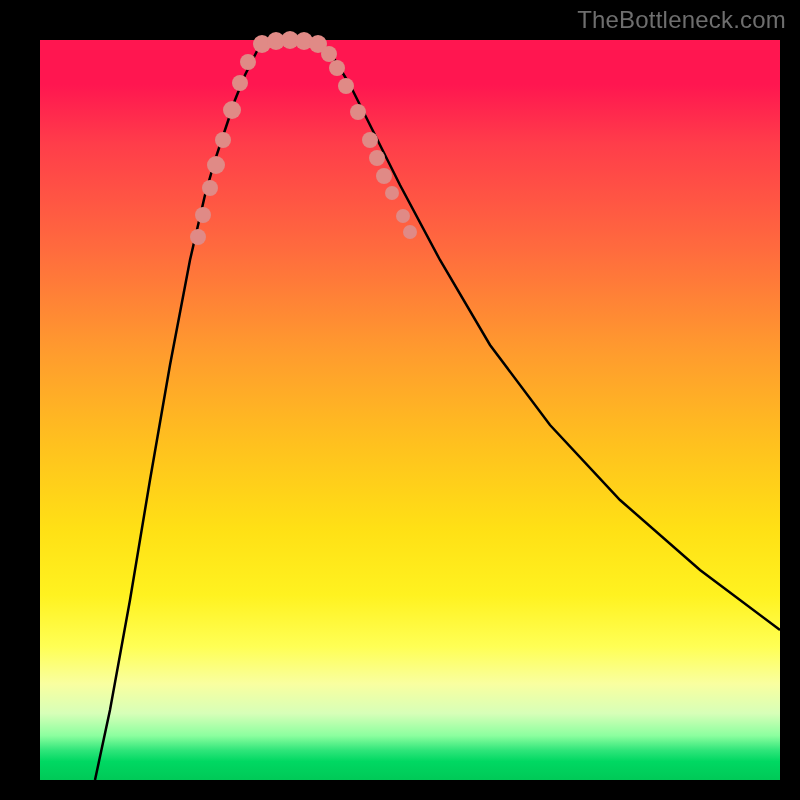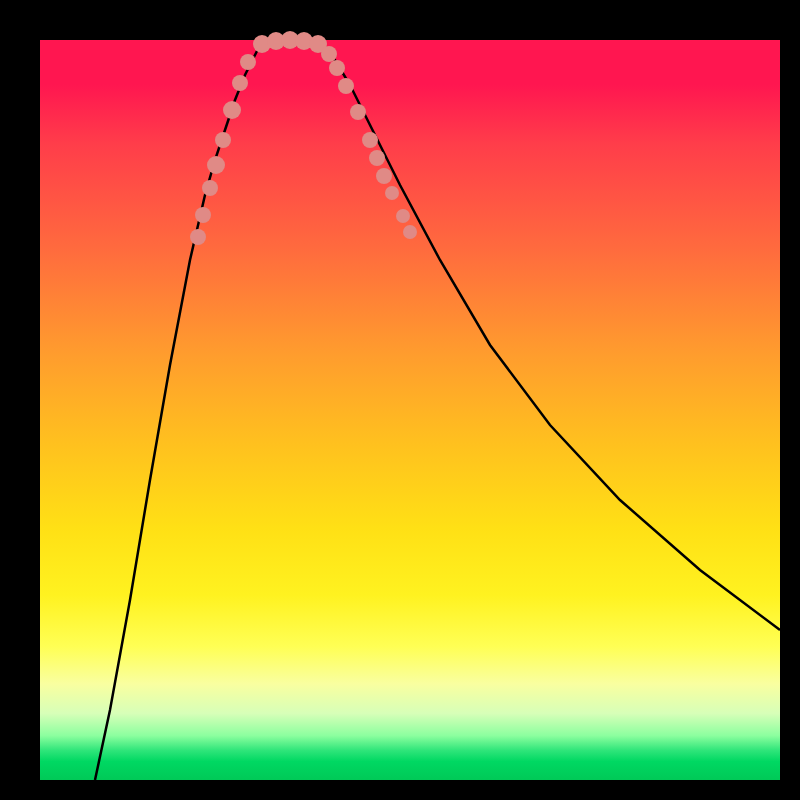--- a/index.html
+++ b/index.html
@@ -67,20 +67,21 @@
   .line {
     stroke: #000;
     stroke-width: 2.5;
     fill: none;
   }
 </style>
 </head>
 <body>
 
 <div class="frame">
+  <div class="watermark">TheBottleneck.com</div>
   <div class="plot">
     <svg class="curve" viewBox="0 0 740 740" preserveAspectRatio="none">
       <path id="curve-path" class="line" d="M 55 740 L 70 670 L 90 560 L 110 440 L 130 324.99999999999994 L 150 220 L 165 155 L 175 120 L 185 90 L 195 60 L 205 35 L 215 15 L 220 5 L 220 5 L 230 1 L 240 0 L 255 0 L 270 2 L 280 5 L 280 5 L 295 20 L 310 45 L 330 85 L 360 145 L 400 220 L 450 305 L 510 385 L 580 460 L 660 530 L 740 590 "></path>
       <g id="dots">
           <circle cx="158" cy="197" r="8" class="dot"></circle>
           <circle cx="163" cy="175" r="8" class="dot"></circle>
           <circle cx="170" cy="148" r="8" class="dot"></circle>
           <circle cx="176" cy="125" r="9" class="dot"></circle>
           <circle cx="183" cy="100" r="8" class="dot"></circle>
           <circle cx="192" cy="70" r="9" class="dot"></circle>

